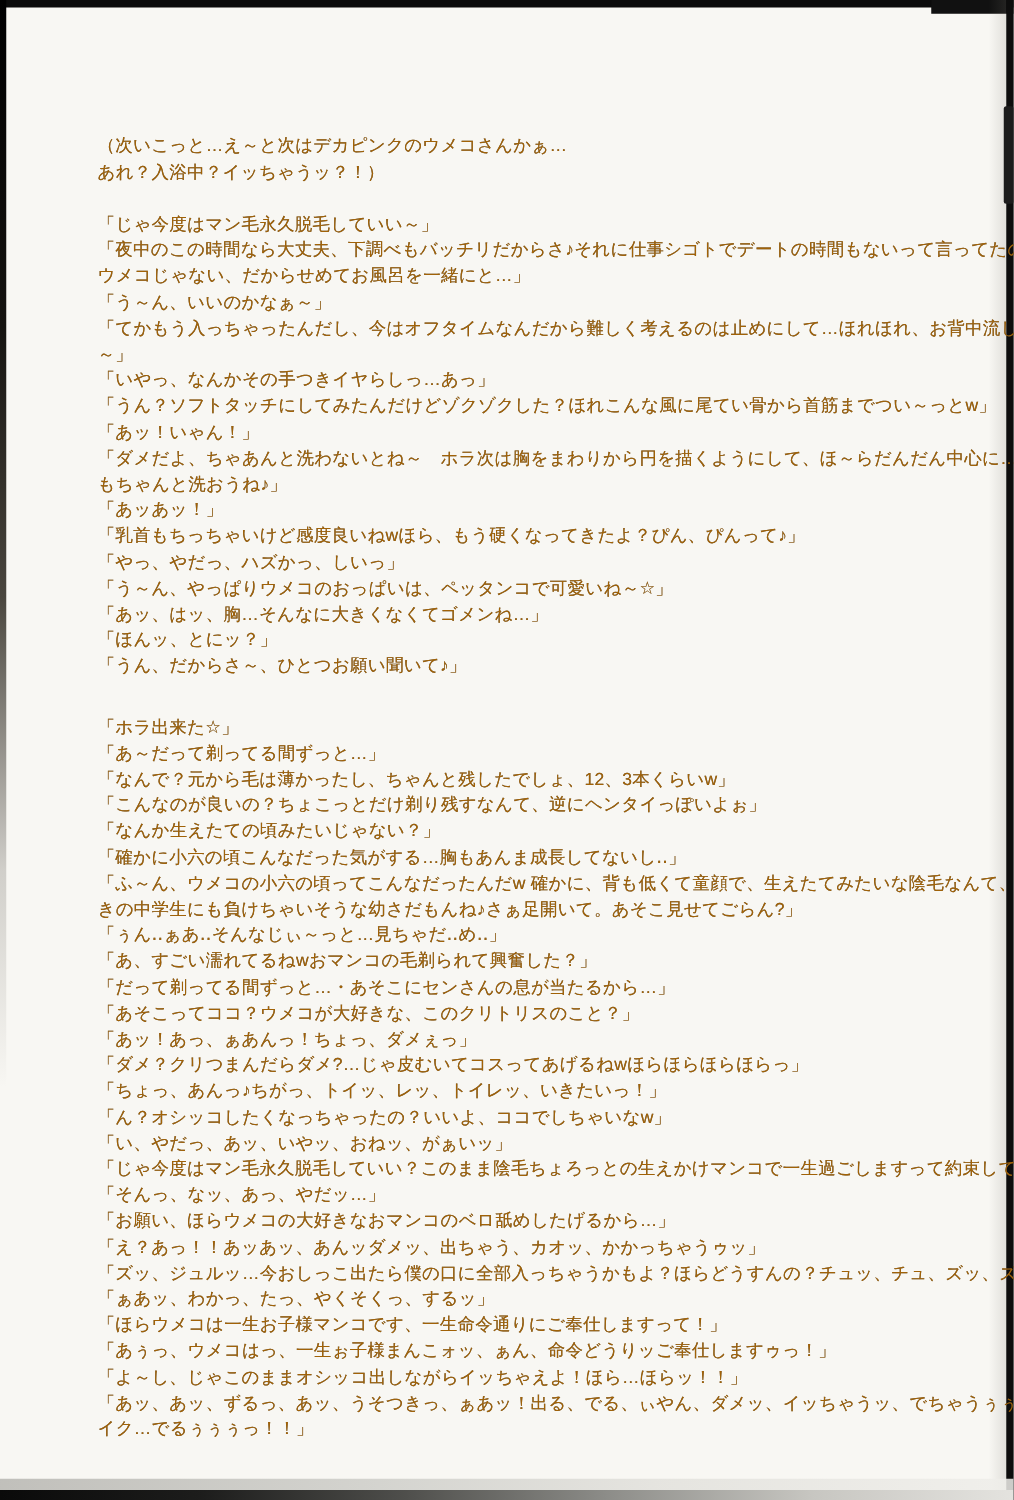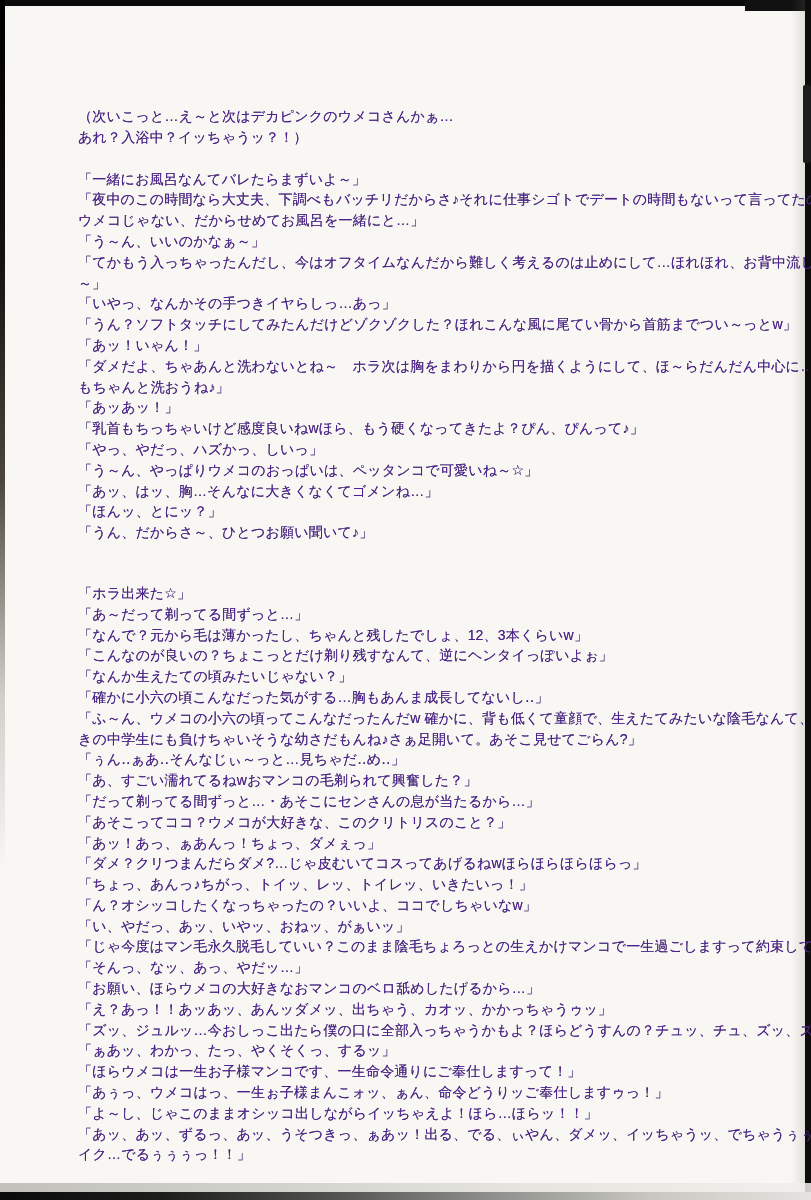--- a/index.html
+++ b/index.html
@@ -70,27 +70,27 @@
       #0a0a0a 0%, #1d1d1c 20%, #4f4f4c 40%, #8d8d89 60%, #c7c6c1 80%, #e4e3df 100%);
   }
   
   .text-block {
     position: absolute;
     left: 78px;
     top: 106px;
     width: 678px;
     font-size: 14px;
     line-height: 20.8px;
-    color: #4c1d95;
+    color: #a16207;
     letter-spacing: 0.2px;
     text-shadow: 0 0 0.5px rgba(55,55,55,0.75);
   }
   .para { margin: 0; }
   .para.gap-1 { margin-top: 21px; }
-  .para.gap-2 { margin-top: 40px; }
+  .para.gap-2 { margin-top: 28px; }
   .text-line {
     white-space: pre;
     min-height: 20.8px;
   }
 </style>
 </head>
 <body>
 
 <div class="scan">
   <div class="edge-top"></div>
@@ -102,21 +102,21 @@
   <div class="edge-bottom-light"></div>
   <div class="edge-bottom-dark"></div>
 
   <div class="text-block">
 
   <div class="para">
         <div class="text-line">（次いこっと…え～と次はデカピンクのウメコさんかぁ…</div>
         <div class="text-line">あれ？入浴中？イッちゃうッ？！）</div>
       </div>
       <div class="para gap-1">
-        <div class="text-line">「一緒にお風呂なんてバレたらまずいよ～」</div>
+        <div class="text-line">「じゃ今度はマン毛永久脱毛していい～」</div>
         <div class="text-line">「夜中のこの時間なら大丈夫、下調べもバッチリだからさ♪それに仕事シゴトでデートの時間もないって言ってたのは</div>
         <div class="text-line">ウメコじゃない、だからせめてお風呂を一緒にと…」</div>
         <div class="text-line">「う～ん、いいのかなぁ～」</div>
         <div class="text-line">「てかもう入っちゃったんだし、今はオフタイムなんだから難しく考えるのは止めにして…ほれほれ、お背中流しますよ</div>
         <div class="text-line">～」</div>
         <div class="text-line">「いやっ、なんかその手つきイヤらしっ…あっ」</div>
         <div class="text-line">「うん？ソフトタッチにしてみたんだけどゾクゾクした？ほれこんな風に尾てい骨から首筋までつい～っとw」</div>
         <div class="text-line">「あッ！いゃん！」</div>
         <div class="text-line">「ダメだよ、ちゃあんと洗わないとね～　ホラ次は胸をまわりから円を描くようにして、ほ～らだんだん中心に…さきっぽ</div>
         <div class="text-line">もちゃんと洗おうね♪」</div>

